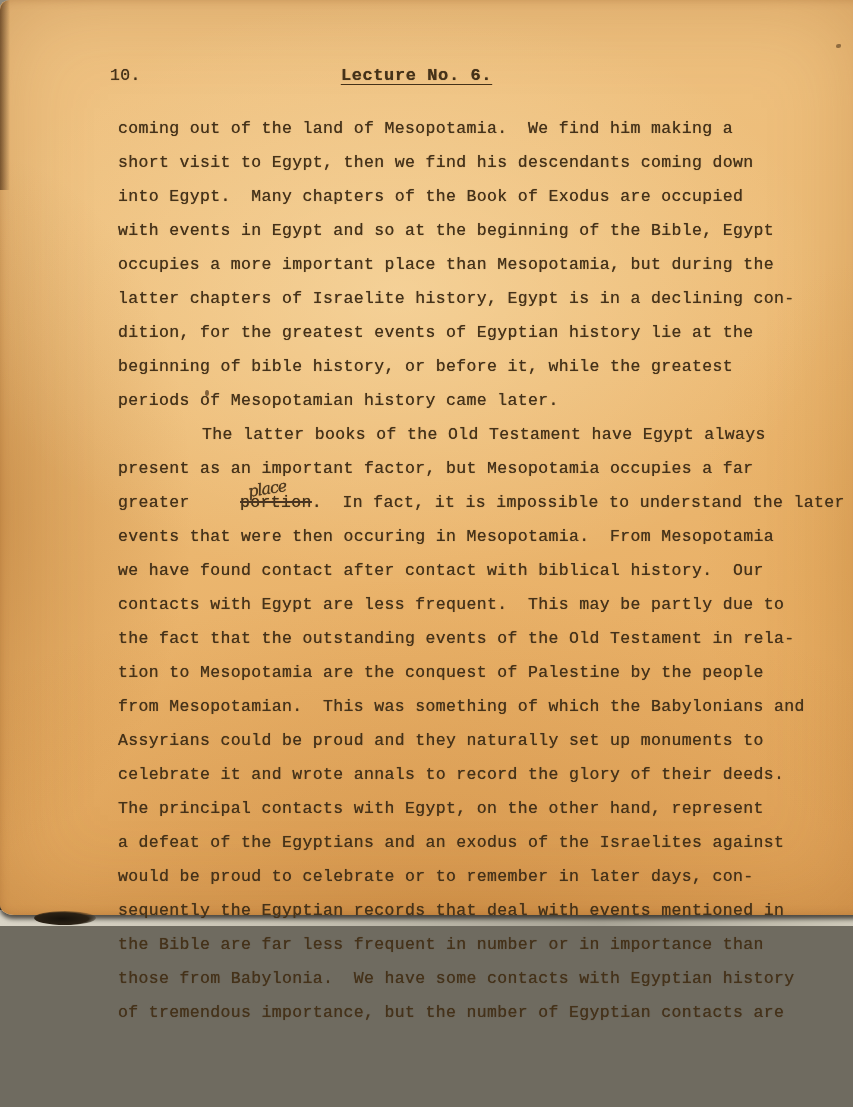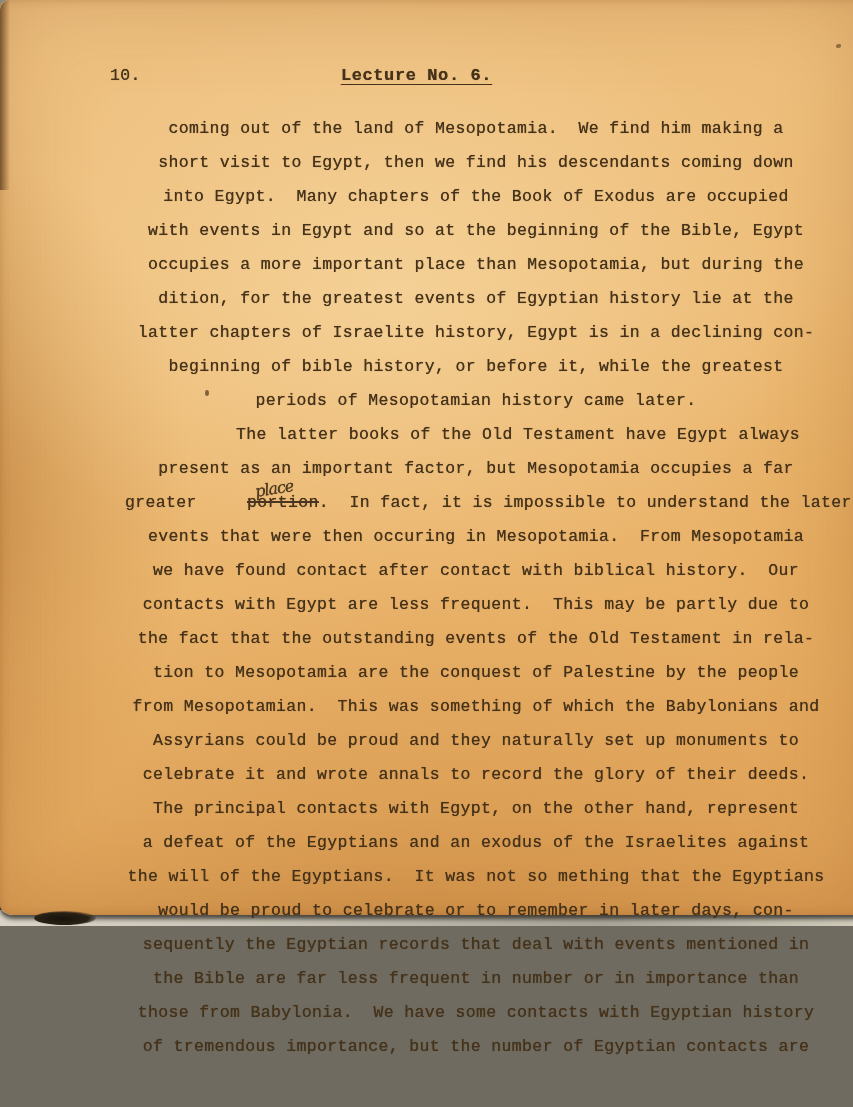--- a/index.html
+++ b/index.html
@@ -67,24 +67,23 @@
   .doc-title {
     position: absolute; left: 0; right: 28px;
     text-align: center;
     font-size: 17px; font-weight: bold; letter-spacing: 0.6px;
     text-decoration: underline;
     text-decoration-thickness: 1.4px;
     text-underline-offset: 4px;
   }
 
   .body-text {
-    position: absolute; top: 112px; left: 125px; right: 34px;
+    position: absolute; top: 112px; left: 118px; right: 34px;
     font-size: 16.5px; letter-spacing: 0.35px;
     line-height: 34px;
-    text-align: center;
   }
   .line { white-space: pre; }
   .line.indent { text-indent: 84px; }
 
   .struck {
     position: relative;
     text-decoration: line-through;
     text-decoration-thickness: 1.6px;
     text-decoration-color: #4a3522;
     margin-left: 40px;
@@ -117,38 +116,37 @@
       <span class="page-number ink">10.</span>
       <div class="doc-title ink">Lecture No. 6.</div>
     </div>
 
     <div class="body-text ink">
         <div class="line">coming out of the land of Mesopotamia.  We find him making a</div>
         <div class="line">short visit to Egypt, then we find his descendants coming down</div>
         <div class="line">into Egypt.  Many chapters of the Book of Exodus are occupied</div>
         <div class="line">with events in Egypt and so at the beginning of the Bible, Egypt</div>
         <div class="line">occupies a more important place than Mesopotamia, but during the</div>
+        <div class="line">latter chapters of Israelite history, Egypt is in a declining con-</div>
         <div class="line">dition, for the greatest events of Egyptian history lie at the</div>
-        <div class="line">latter chapters of Israelite history, Egypt is in a declining con-</div>
         <div class="line">beginning of bible history, or before it, while the greatest</div>
         <div class="line">periods of Mesopotamian history came later.</div>
         <div class="line indent">The latter books of the Old Testament have Egypt always</div>
         <div class="line">present as an important factor, but Mesopotamia occupies a far</div>
         <div class="line"><span>greater </span><span class="struck">portion<span class="handwritten">place</span></span><span>.  In fact, it is impossible to understand the later</span></div>
         <div class="line">events that were then occuring in Mesopotamia.  From Mesopotamia</div>
         <div class="line">we have found contact after contact with biblical history.  Our</div>
         <div class="line">contacts with Egypt are less frequent.  This may be partly due to</div>
         <div class="line">the fact that the outstanding events of the Old Testament in rela-</div>
         <div class="line">tion to Mesopotamia are the conquest of Palestine by the people</div>
         <div class="line">from Mesopotamian.  This was something of which the Babylonians and</div>
         <div class="line">Assyrians could be proud and they naturally set up monuments to</div>
         <div class="line">celebrate it and wrote annals to record the glory of their deeds.</div>
         <div class="line">The principal contacts with Egypt, on the other hand, represent</div>
         <div class="line">a defeat of the Egyptians and an exodus of the Israelites against</div>
-        <div class="line">the will of the Egyptians.  It was not so mething that the Egyptians</div>
         <div class="line">would be proud to celebrate or to remember in later days, con-</div>
         <div class="line">sequently the Egyptian records that deal with events mentioned in</div>
         <div class="line">the Bible are far less frequent in number or in importance than</div>
         <div class="line">those from Babylonia.  We have some contacts with Egyptian history</div>
         <div class="line">of tremendous importance, but the number of Egyptian contacts are</div>
       </div>
   </div>
 
   <div class="blob"></div>
 </div>

